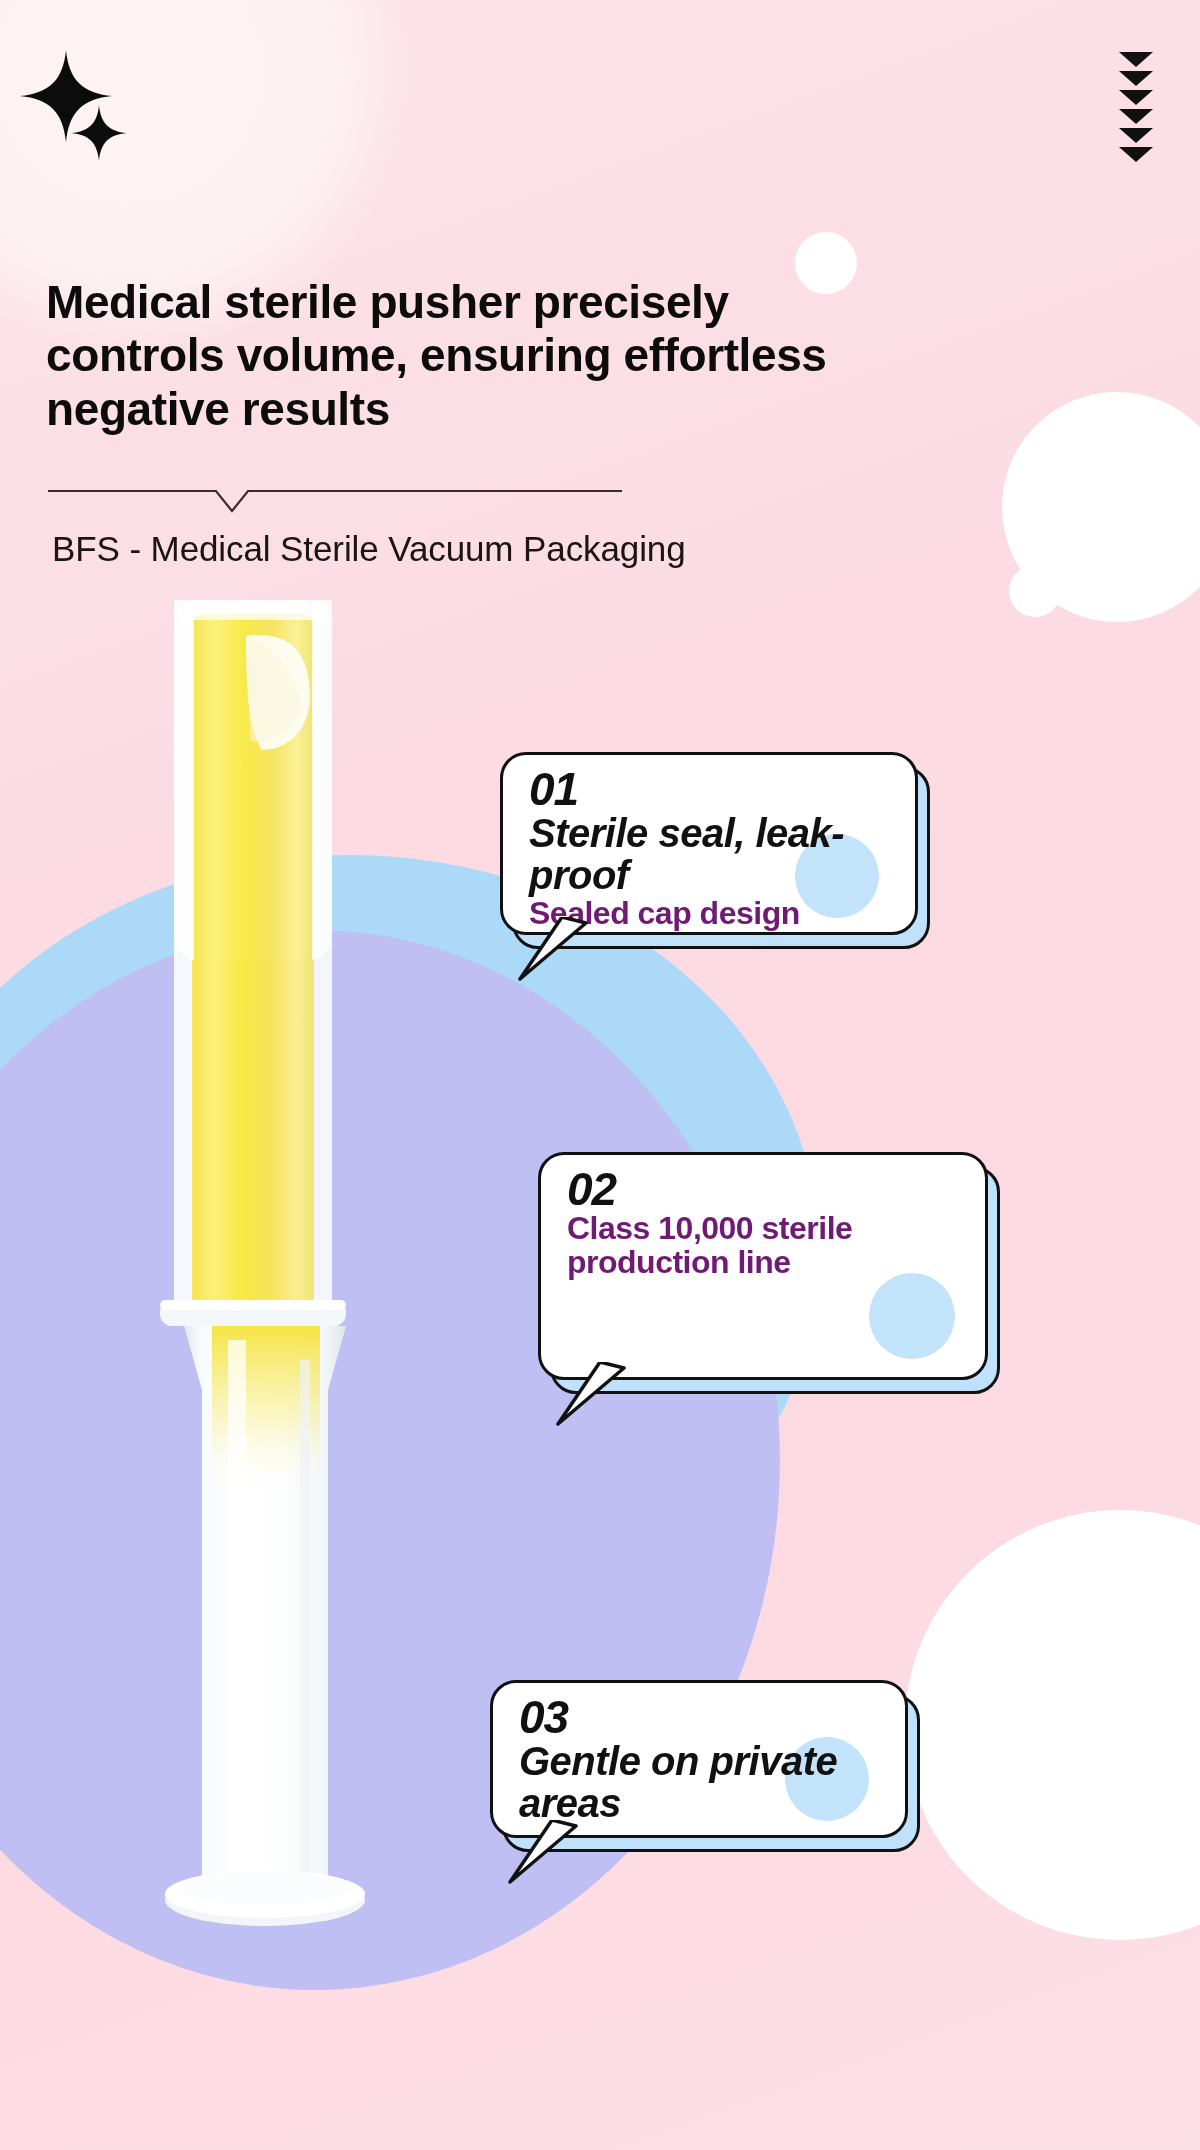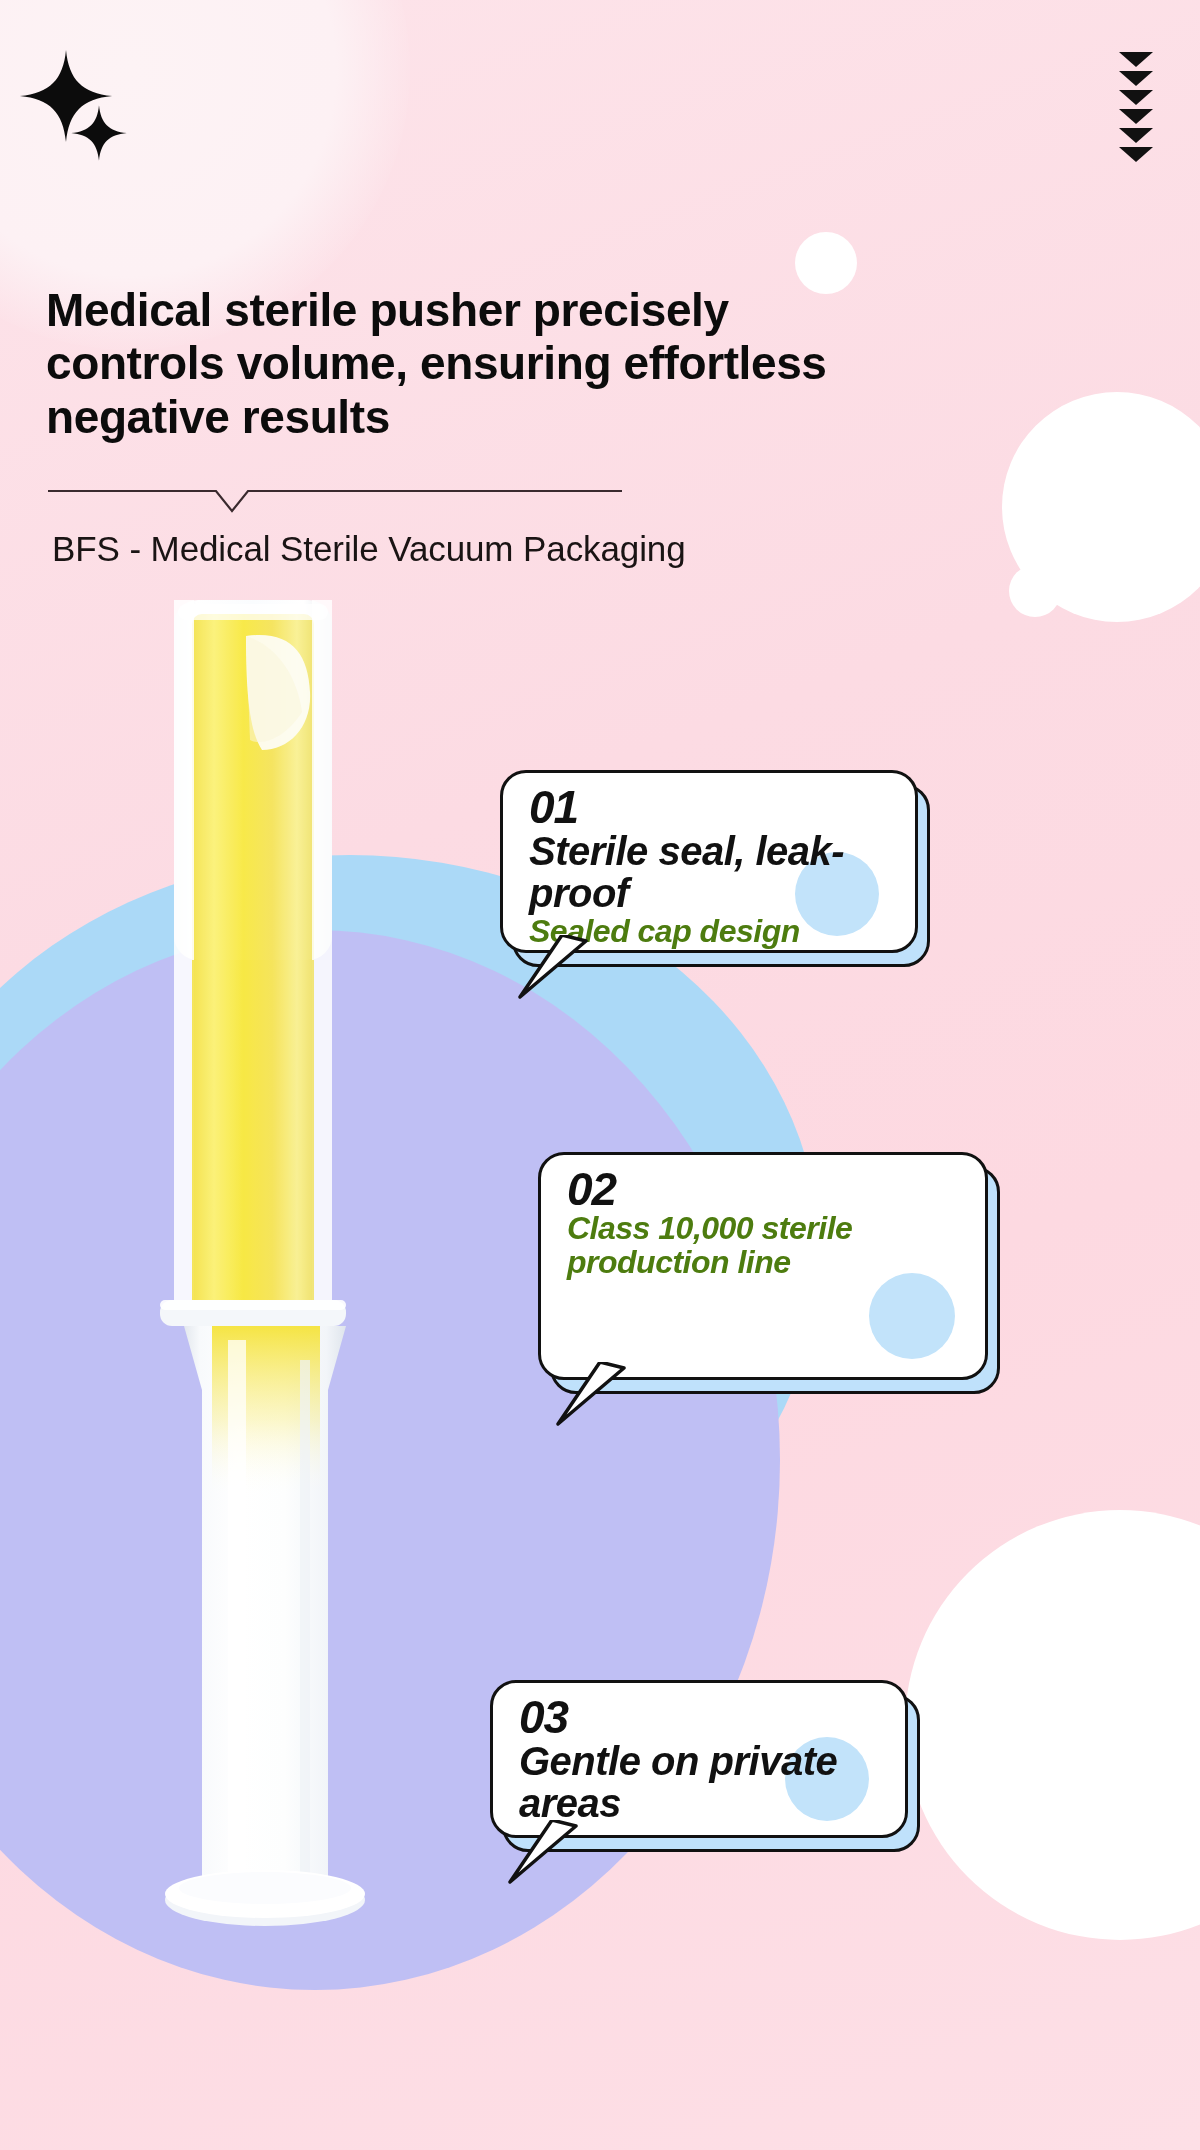--- a/index.html
+++ b/index.html
@@ -56,21 +56,21 @@
   }
   .chev{
     width:0;height:0;
     border-left:17px solid transparent;
     border-right:17px solid transparent;
     border-top:15px solid #111111;
   }
 
   
   .headline{
-    position:absolute; left:46px; top:284px;
+    position:absolute; left:46px; top:276px;
     width:790px;
     font-size:46px; line-height:1.16;
     font-weight:700; color:#0c0c0c;
     letter-spacing:-0.4px;
   }
 
   .divider{
     position:absolute; left:48px; top:489px;
     width:574px; height:26px;
   }
@@ -112,22 +112,22 @@
     font-size:46px; font-weight:700; font-style:italic;
     color:#111111; line-height:0.98; letter-spacing:-1px;
   }
   .card-black{
     position:relative; z-index:2;
     font-size:40px; font-weight:700; font-style:italic;
     color:#111111; line-height:1.06; letter-spacing:-0.5px;
   }
   .card-red{
     position:relative; z-index:2;
-    font-size:32px; font-weight:700; font-style:italic;
-    color:#4d7c0f; line-height:1.06; letter-spacing:-0.5px;
+    font-size:32px; font-weight:700; 
+    color:#701a75; line-height:1.06; letter-spacing:-0.5px;
   }
   .tail{ position:absolute; left:16px; bottom:-52px; z-index:3; }
   .tail svg{ display:block; }
 </style>
 </head>
 <body>
 
 <div id="poster">
 
   <div class="bg-layer">
@@ -231,21 +231,21 @@
 
       <rect x="78" y="740" width="18" height="548" fill="#ffffff" opacity="0.75"></rect>
       <rect x="150" y="760" width="10" height="520" fill="#eef2f7" opacity="0.7"></rect>
 
       <ellipse cx="115" cy="1300" rx="100" ry="26" fill="#f2f5f9"></ellipse>
       <ellipse cx="115" cy="1294" rx="100" ry="24" fill="#ffffff"></ellipse>
       <ellipse cx="115" cy="1288" rx="86" ry="16" fill="#fbfcfe"></ellipse>
     </svg>
   </div>
 
-  <div class="card-wrap" style="left:500px; top:770px; width:418px; height:183px;">
+  <div class="card-wrap" style="left:500px; top:752px; width:418px; height:183px;">
     <div class="card-shadow"></div>
     <div class="card">
       <div class="card-dot" style="right:36px; bottom:14px; width:84px; height:84px;"></div>
       <div class="card-num">01</div>
       <div class="card-black">Sterile seal, leak-proof</div>
       <div class="card-red">Sealed cap design</div>
     </div>
     <div class="tail">
       <svg width="80" height="70" viewBox="0 0 80 70">
         <path d="M46 0 L70 6 L4 62 Z" fill="#ffffff" stroke="#111111" stroke-width="3.5" stroke-linejoin="round"></path>

